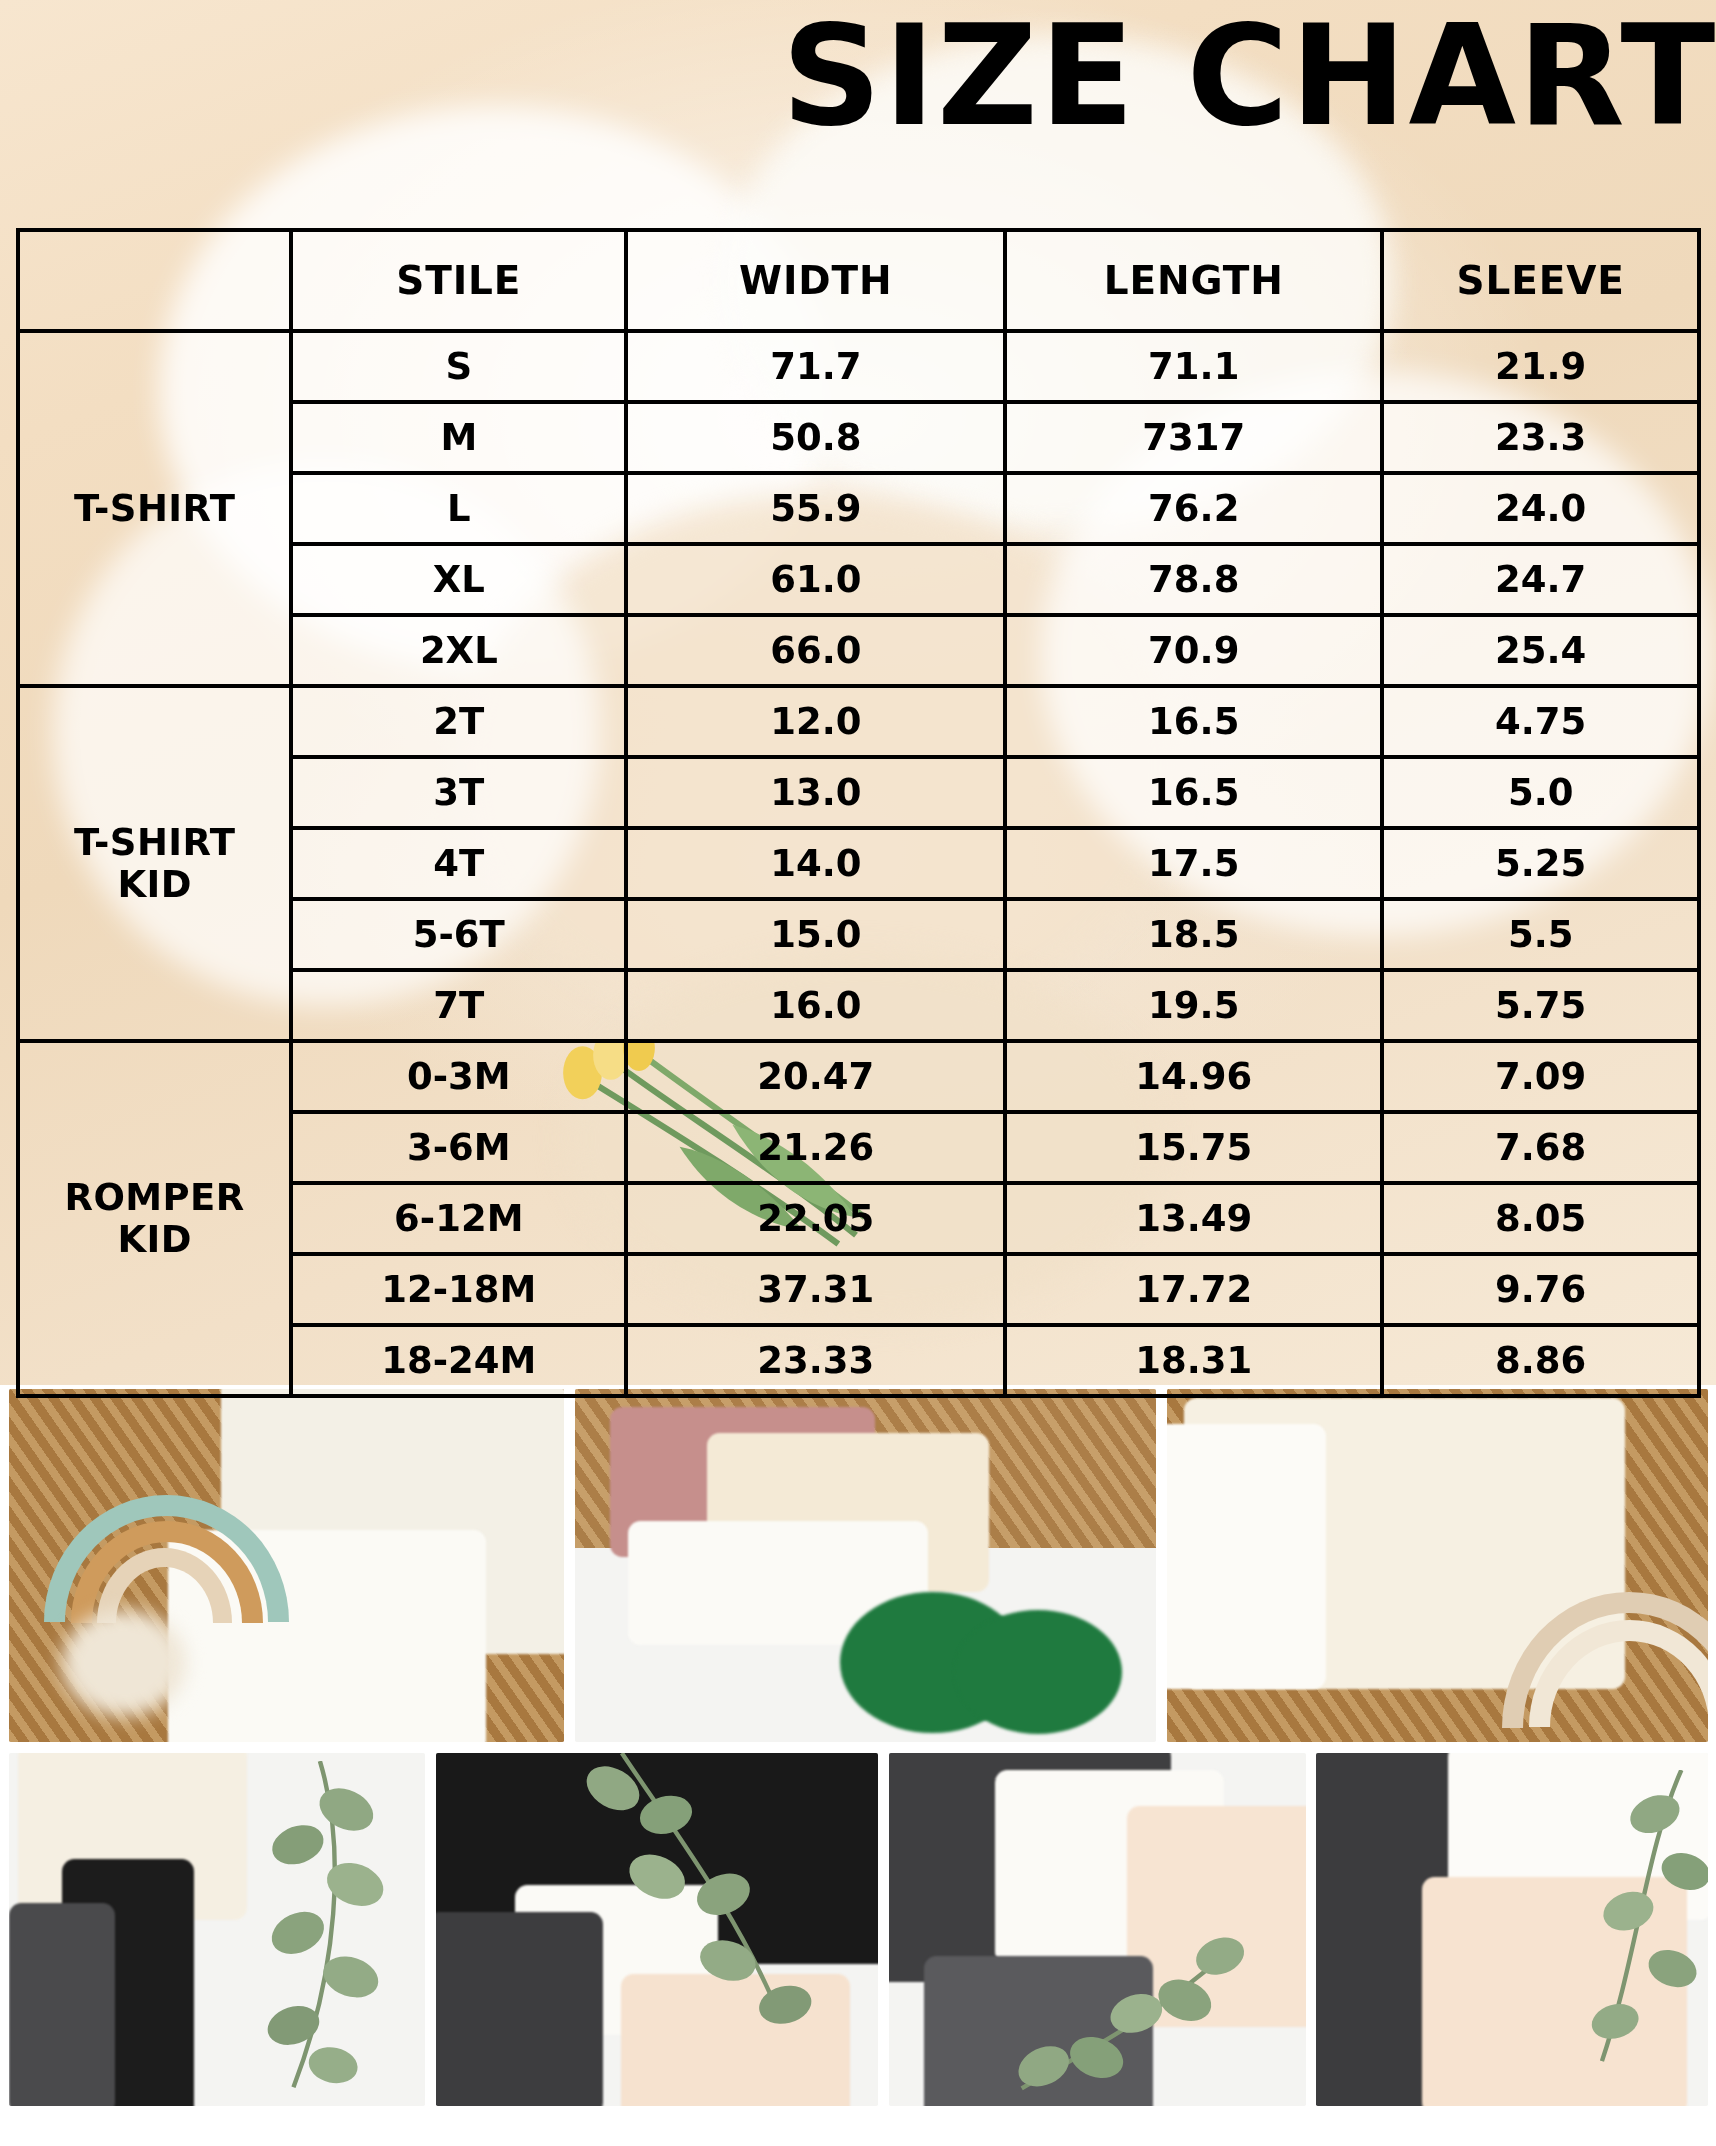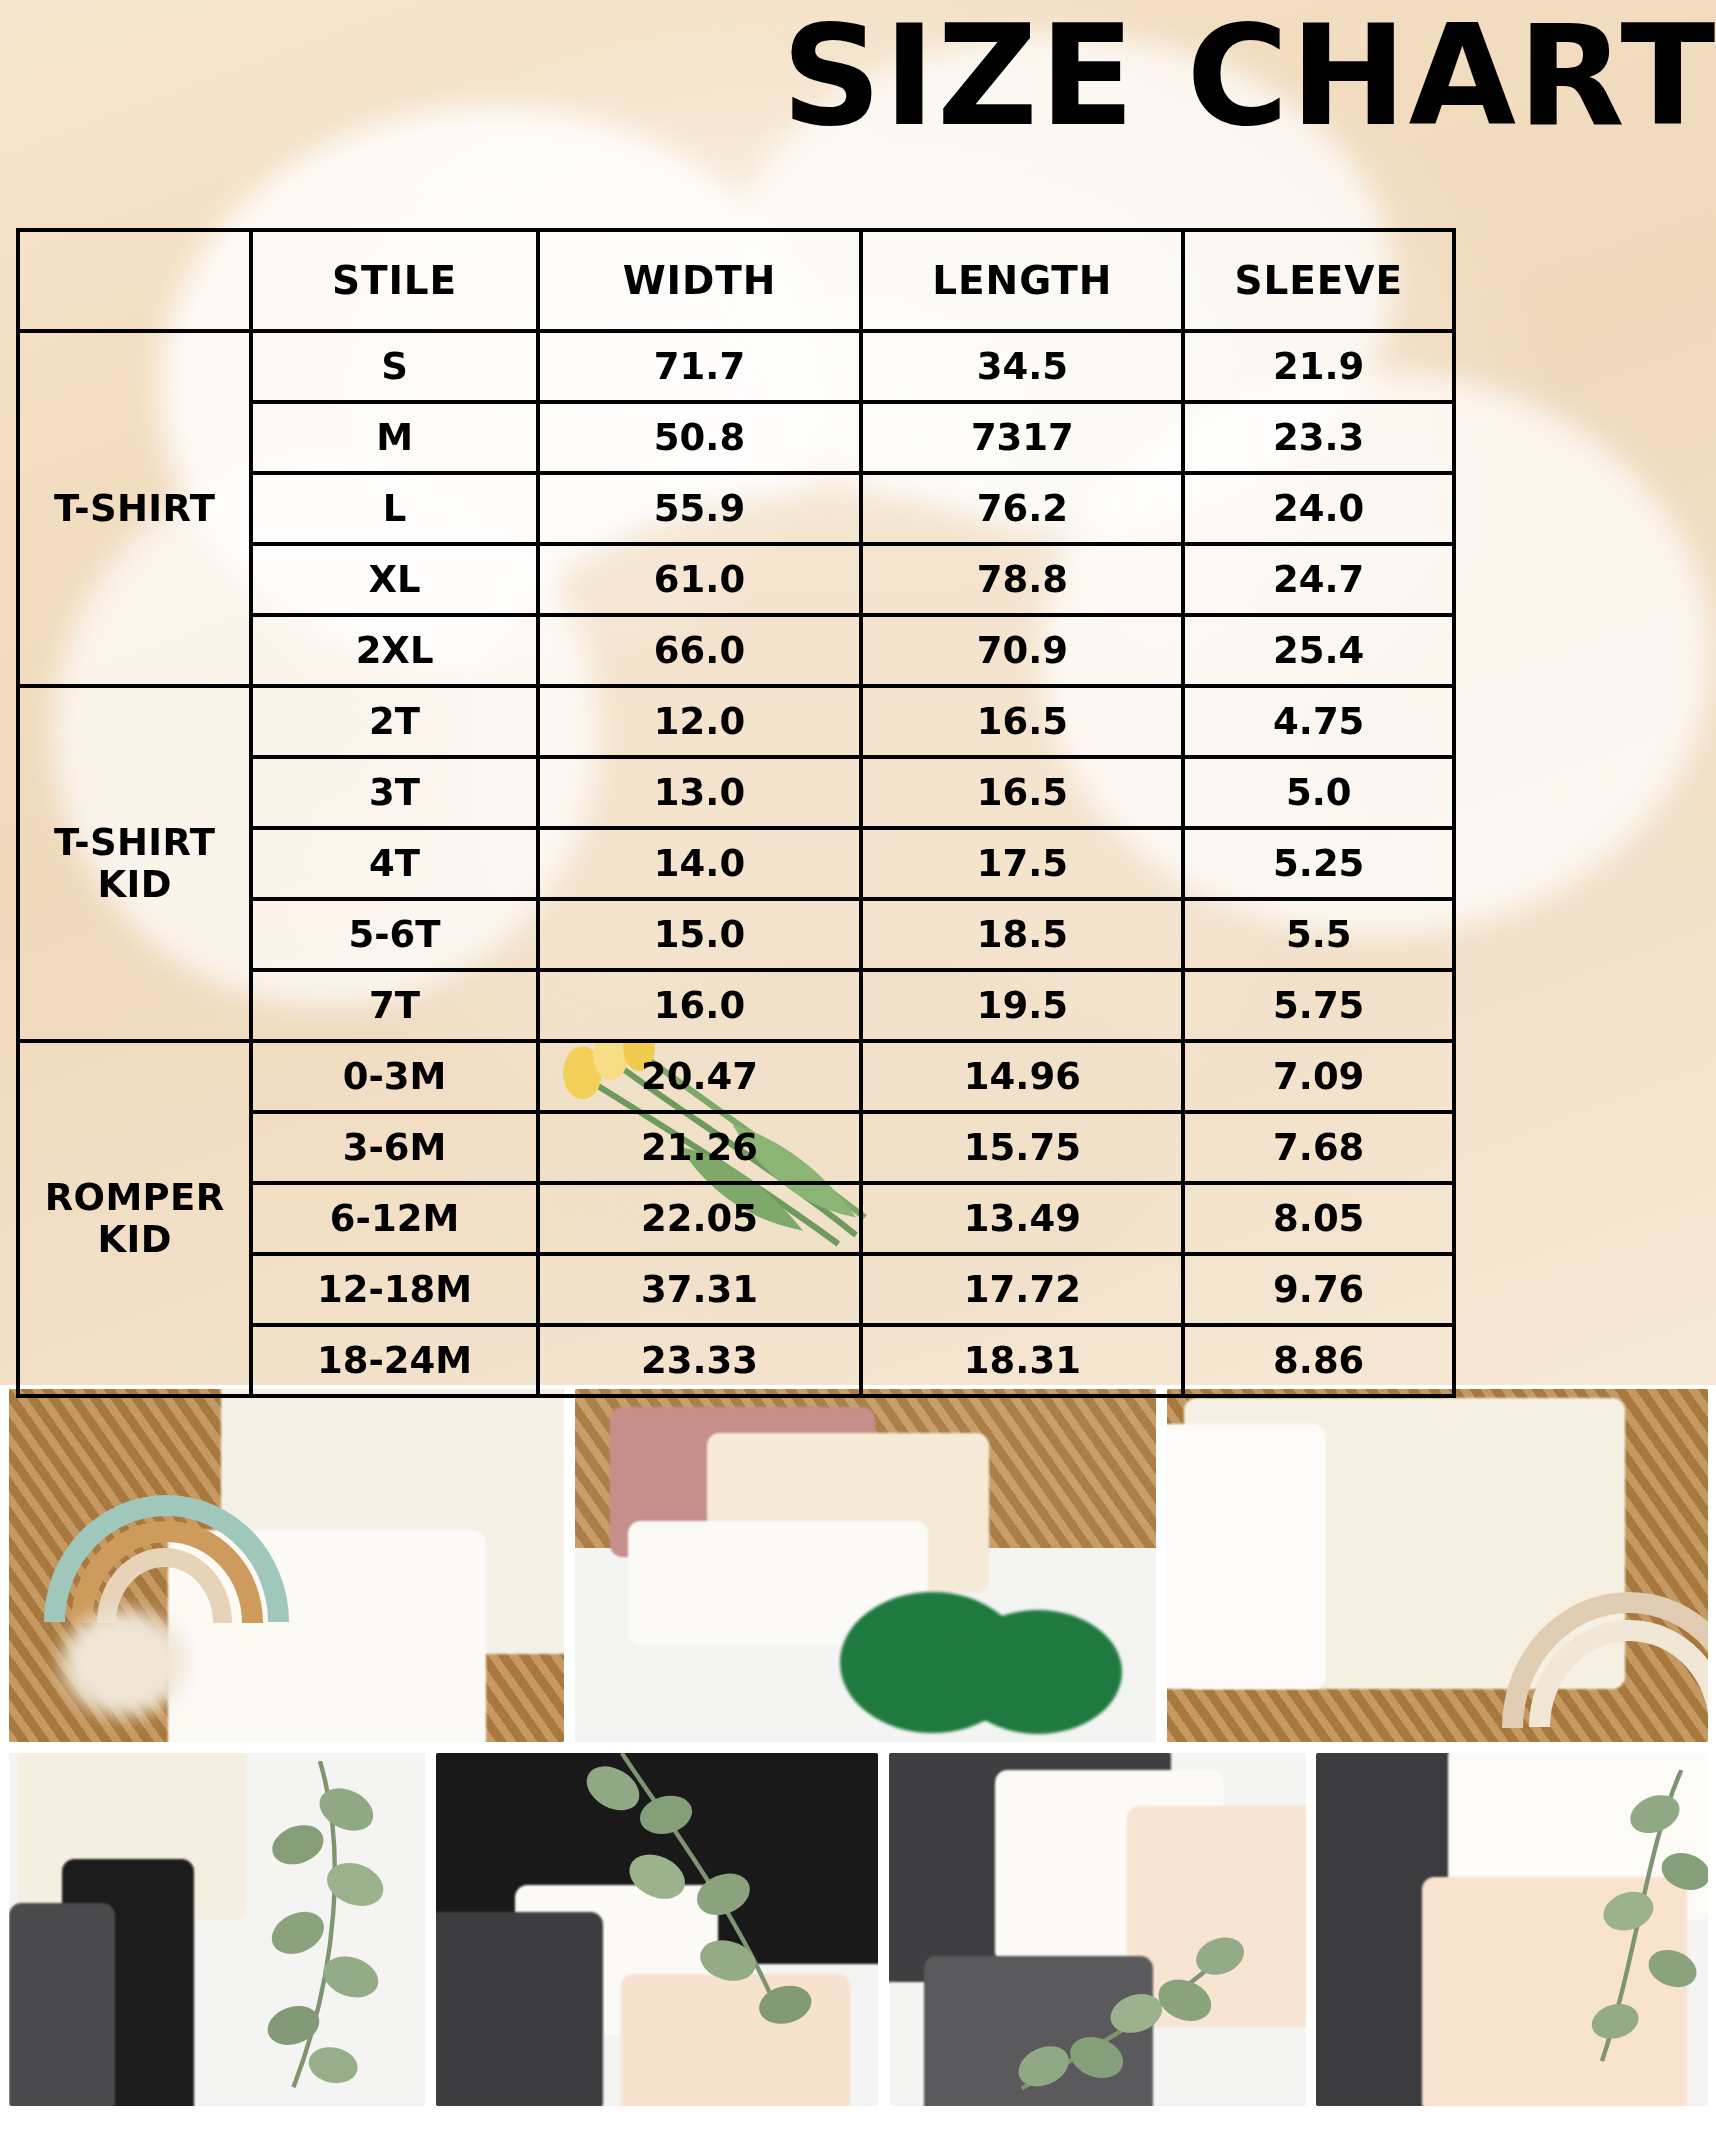--- a/index.html
+++ b/index.html
@@ -57,21 +57,21 @@
     color: #000000;
     line-height: 1.0;
     z-index: 4;
   }
 
   
   .table-wrap {
     position: absolute;
     left: 16px;
     top: 228px;
-    width: 1440px;
+    width: 1685px;
     z-index: 5;
   }
   table.size-chart {
     width: 100%;
     border-collapse: collapse;
     table-layout: fixed;
     font-family: "DejaVu Sans", sans-serif;
   }
   table.size-chart th,
   table.size-chart td {
@@ -191,21 +191,21 @@
           <th>LENGTH</th>
           <th>SLEEVE</th>
         </tr>
       </thead>
       <tbody>
 
         <tr>
           <td rowspan="5" class="col-group">T-SHIRT</td>
           <td>S</td>
           <td>71.7</td>
-          <td>34.5</td>
+          <td>71.1</td>
           <td>21.9</td>
         </tr>
         <tr>
           <td>M</td>
           <td>50.8</td>
           <td>7317</td>
           <td>23.3</td>
         </tr>
         <tr>
           <td>L</td>

